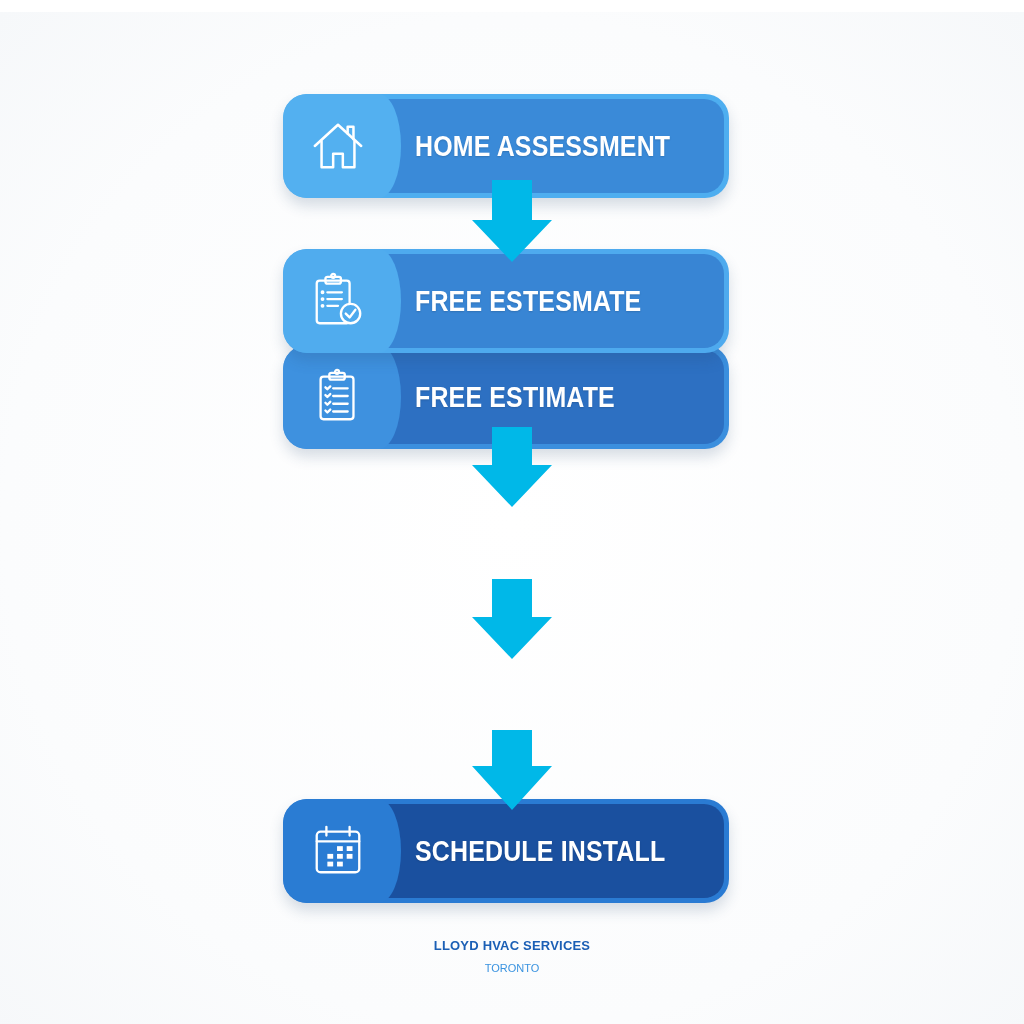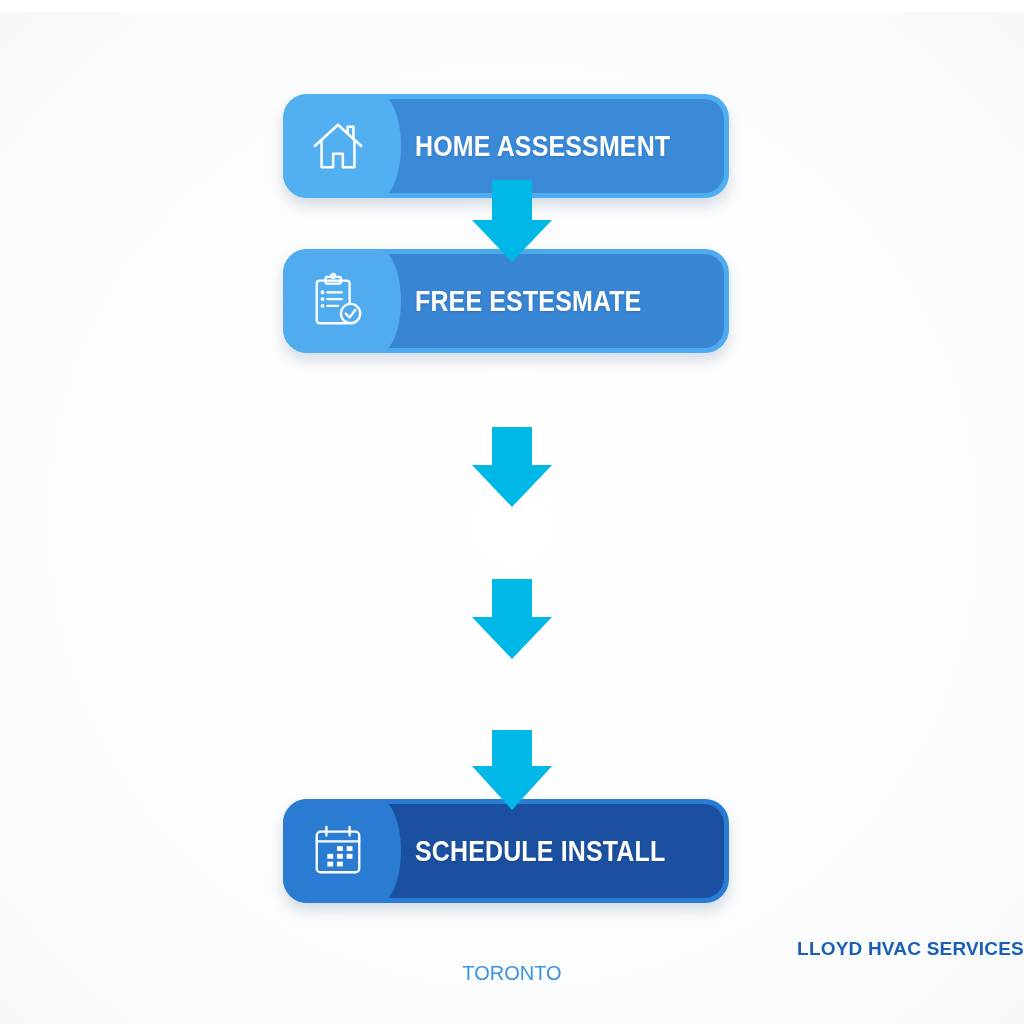--- a/index.html
+++ b/index.html
@@ -106,29 +106,28 @@
     position: absolute;
     left: 0; right: 0;
     text-align: center;
     font-family: "Liberation Sans", sans-serif;
     font-weight: bold;
   }
   .footer .company {
     position: absolute;
     top: 926px; left: 0; right: 0;
     color: #1b5fb5;
-    font-size: 19px;
+    font-size: 13px;
     letter-spacing: 0.2px;
-    text-align: right;
   }
   .footer .city {
     position: absolute;
     top: 950px; left: 0; right: 0;
     color: #3a93e0;
-    font-size: 20px;
+    font-size: 11px;
     font-weight: normal;
   }
 </style>
 </head>
 <body>
 
 <div class="canvas">
 
   <div class="step tier1" style="top:82px;">
     <div class="inner"></div>
@@ -163,20 +162,40 @@
         <line x1="19" y1="28" x2="34" y2="28"></line>
         <circle cx="14" cy="35" r="0.8" fill="#fff"></circle>
         <line x1="19" y1="35" x2="30" y2="35"></line>
         <circle cx="43" cy="43" r="10" fill="#4eaaee"></circle>
         <path d="M38 43 L42 47 L48 39"></path>
       </svg>
     </div>
     <div class="label">FREE ESTESMATE</div>
   </div>
 
+  <div class="step tier3" style="top:333px;z-index:2;">
+    <div class="inner"></div>
+    <div class="icon-zone"></div>
+    <div class="icon">
+      <svg viewBox="0 0 60 60" fill="none" stroke="#fff" stroke-width="2.4" stroke-linejoin="round" stroke-linecap="round">
+        <rect x="12" y="9" width="34" height="44" rx="3"></rect>
+        <rect x="21" y="5" width="16" height="7" rx="2"></rect>
+        <circle cx="29" cy="4" r="2"></circle>
+        <path d="M17 20 l2 2 l3 -3"></path>
+          <line x1="25" y1="21" x2="40" y2="21"></line>
+        <path d="M17 28 l2 2 l3 -3"></path>
+          <line x1="25" y1="29" x2="40" y2="29"></line>
+        <path d="M17 36 l2 2 l3 -3"></path>
+          <line x1="25" y1="37" x2="40" y2="37"></line>
+        <path d="M17 44 l2 2 l3 -3"></path>
+          <line x1="25" y1="45" x2="40" y2="45"></line>
+      </svg>
+    </div>
+    <div class="label">FREE ESTIMATE</div>
+  </div>
 
   <div class="arrow" style="top:415px;height:80px;">
     <svg viewBox="0 0 80 80" preserveAspectRatio="none">
         <polygon points="20,0 60,0 60,38 80,38 40,80 0,38 20,38" fill="#00b8e8"></polygon>
       </svg>
   </div>
 
 
   <div class="arrow" style="top:567px;height:80px;">
     <svg viewBox="0 0 80 80" preserveAspectRatio="none">

